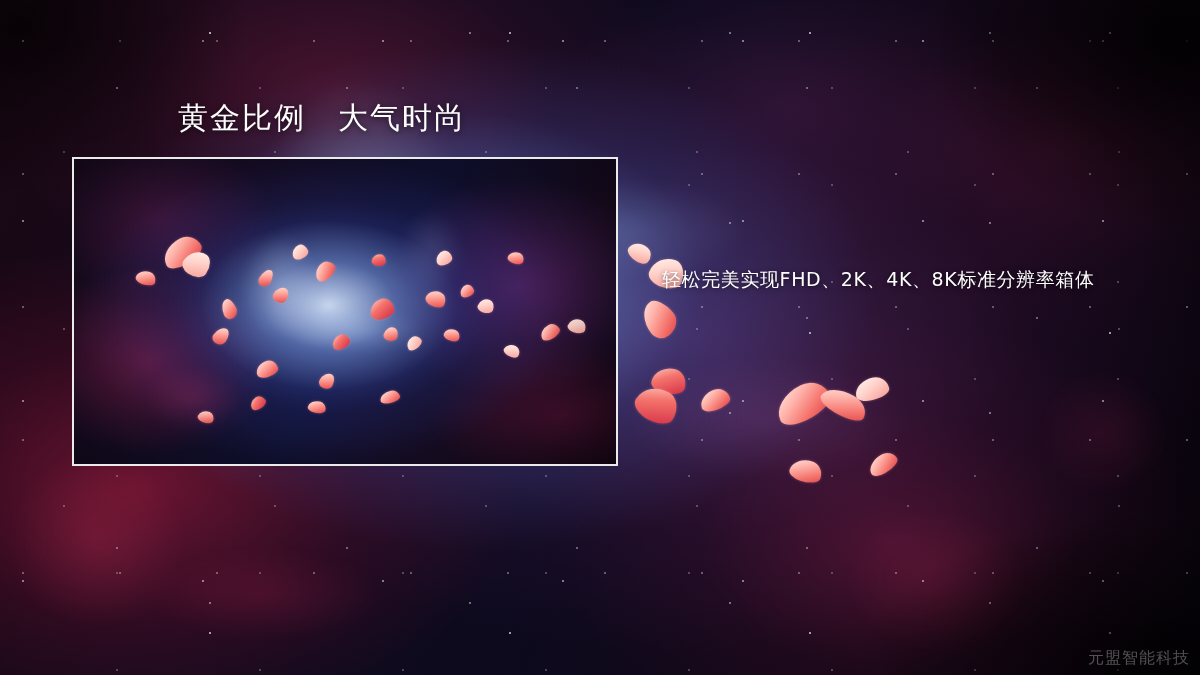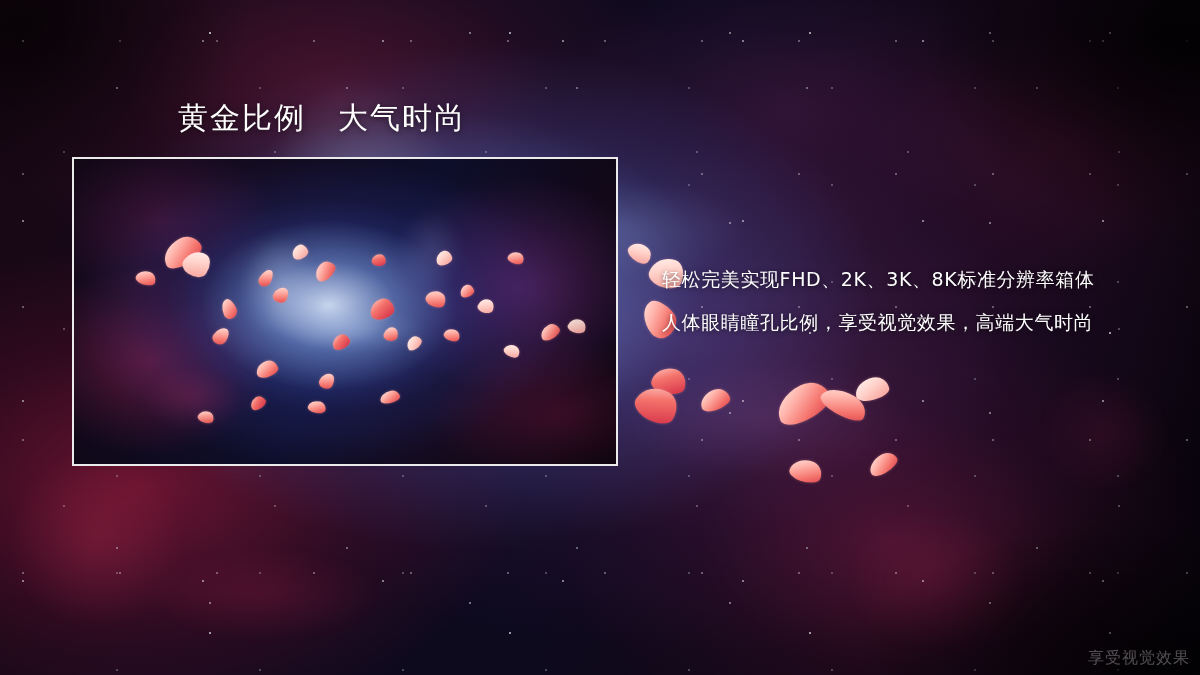--- a/index.html
+++ b/index.html
@@ -240,19 +240,18 @@
     <div class="petal" style="left:306px; top:232px; width:20px; height:12px; transform:rotate(-12deg);"></div>
     <div class="petal pale" style="left:430px; top:186px; width:16px; height:12px; transform:rotate(30deg);"></div>
     <div class="petal" style="left:124px; top:252px; width:16px; height:12px; transform:rotate(22deg);"></div>
 
     <div class="photo-vignette"></div>
   </div>
 
   <div class="slide-title">黄金比例　大气时尚</div>
 
   <div class="body-copy">
-    <div class="body-line">轻松完美实现FHD、2K、3K、8K标准分辨率箱体</div>
-    <div class="body-line">人体眼睛瞳孔比例，享受视觉效果，高端大气时尚</div>
+    <div class="body-line">轻松完美实现FHD、2K、4K、8K标准分辨率箱体</div>
   </div>
 
-  <div class="watermark">享受视觉效果</div>
+  <div class="watermark">元盟智能科技</div>
 
 </div>
 
 </body></html>

